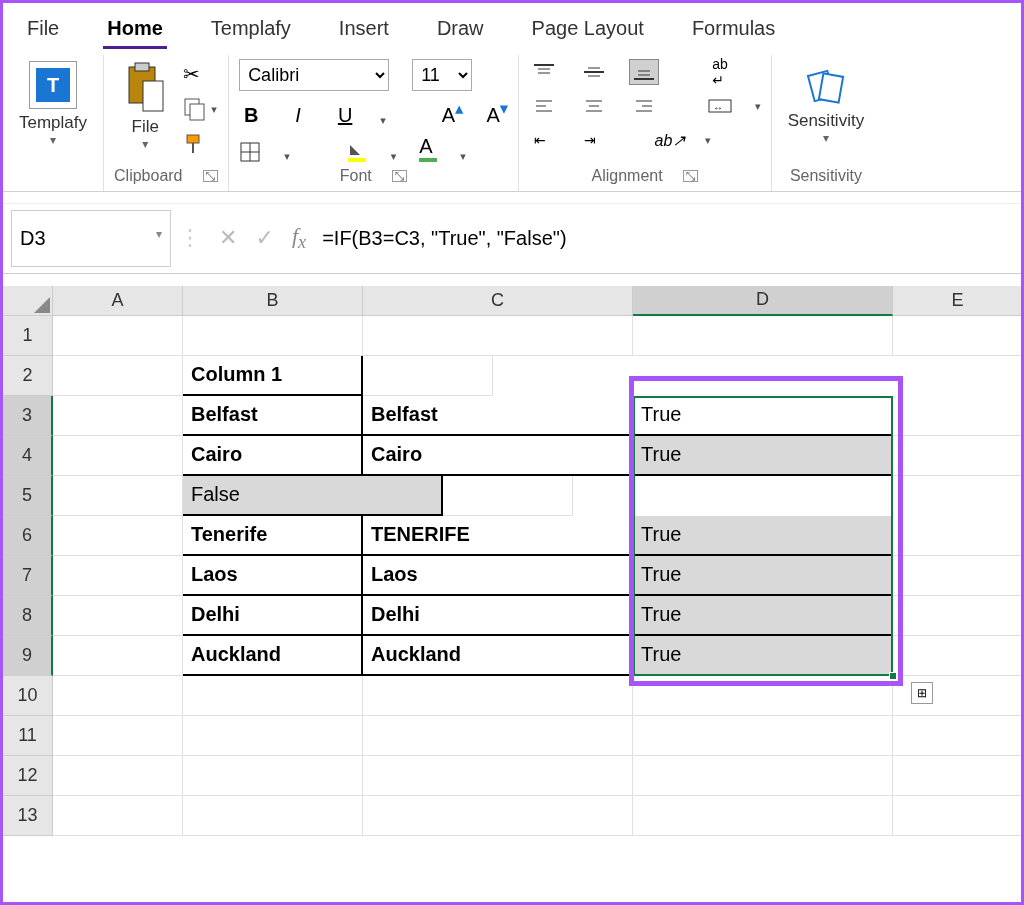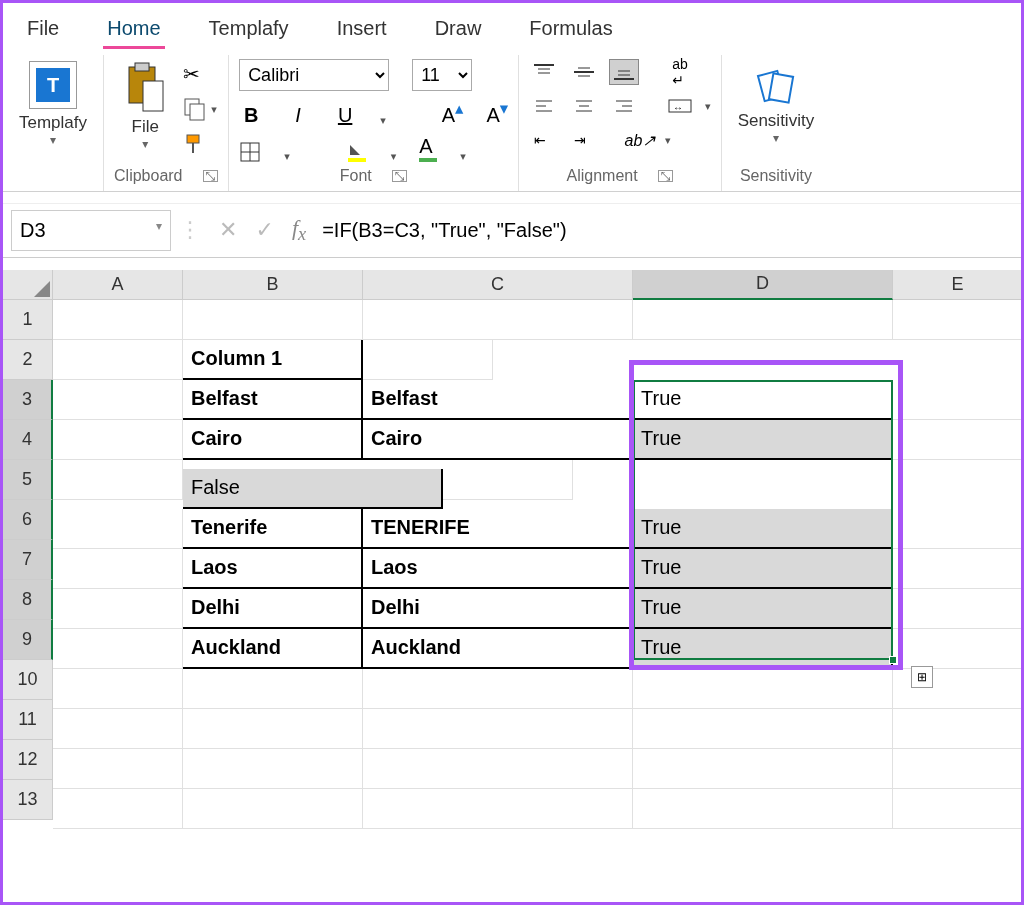--- a/index.html
+++ b/index.html
@@ -18,23 +18,23 @@
   padding: 8px 20px 0 20px;
   gap: 40px;
   font-size: 20px;
   color: #333;
 }
 .ribbon-tab {
   padding: 6px 4px;
   cursor: pointer;
 }
 .ribbon-tab.active {
-  color: #0c4a6e;
-  border-bottom: 3px solid #ec4899;
-  font-weight: 400;
+  color: #000000;
+  border-bottom: 3px solid #4c1d95;
+  font-weight: 700;
 }
 
 
 .ribbon {
   display: flex;
   border-bottom: 1px solid #d0d0d0;
   padding: 6px 0 0 0;
   background: #fff;
 }
 .ribbon-group {
@@ -123,37 +123,37 @@
   background: #fff;
   padding: 2px 4px;
 }
 .font-name { width: 150px; }
 .font-size { width: 60px; }
 
 .font-rows { display: flex; flex-direction: column; gap: 8px; }
 .font-row { display: flex; gap: 23px; align-items: flex-end; font-size: 20px; }
 
 .align-rows { display: flex; flex-direction: column; gap: 8px; }
-.align-row { display: flex; gap: 10px; align-items: center; }
+.align-row { display: flex; gap: 20px; align-items: center; }
 .align-btn { width: 30px; height: 26px; display: flex; align-items: center; justify-content: center; cursor: pointer; }
 .align-btn.active { background: #d0d0d0; border: 1px solid #888; }
 
 
 .formula-bar {
   display: flex;
   align-items: center;
   border-bottom: 1px solid #ccc;
   padding: 6px 8px;
   gap: 8px;
   font-size: 20px;
 }
 .name-box {
   width: 160px;
   border: 1px solid #ccc;
-  padding: 8px 8px;
+  padding: 16px 8px;
   background: #fff;
 }
 .fx-btns { display: flex; gap: 18px; color: #888; font-size: 22px; align-items: center; }
 .fx-label { font-style: italic; font-family: 'Times New Roman', serif; }
 .formula-input { flex: 1; padding: 4px 8px; font-size: 20px; border: none; }
 
 
 .grid-wrap { display: flex; }
 .corner {
   width: 50px; height: 30px;
@@ -253,20 +253,21 @@
 </style>
 </head>
 <body>
 
 <div class="ribbon-tabs" id="ribbon-tabs">
     <div class="ribbon-tab">File</div>
     <div class="ribbon-tab active">Home</div>
     <div class="ribbon-tab">Templafy</div>
     <div class="ribbon-tab">Insert</div>
     <div class="ribbon-tab">Draw</div>
+    <div class="ribbon-tab">Page Layout</div>
     <div class="ribbon-tab">Formulas</div>
   </div>
 
 <div class="ribbon">
 
   <div class="ribbon-group">
     <div class="ribbon-group-content">
       <div class="big-btn">
         <div class="icon-box">
             <div class="templafy-icon">T</div>
@@ -542,21 +543,21 @@
         </div>
         <div class="cell-row">
           <div class="cell" style="width: 130px; height: 40px;"></div>
           <div class="cell tbl-cell" style="width: 180px; height: 40px;">Cairo</div>
           <div class="cell tbl-cell" style="width: 270px; height: 40px;">Cairo</div>
           <div class="cell tbl-cell result shaded" style="width: 260px; height: 40px;">True</div>
           <div class="cell" style="width: 130px; height: 40px;"></div>
         </div>
         <div class="cell-row">
           <div class="cell" style="width: 130px; height: 40px;"></div>
-          <div class="cell tbl-cell result shaded" style="width: 260px; height: 40px; margin-top: 9px;">False</div>
+          <div class="cell tbl-cell result shaded" style="width: 260px; height: 40px;">False</div>
           <div class="cell" style="width: 130px; height: 40px;"></div>
         </div>
         <div class="cell-row">
           <div class="cell" style="width: 130px; height: 40px;"></div>
           <div class="cell tbl-cell" style="width: 180px; height: 40px;">Tenerife</div>
           <div class="cell tbl-cell" style="width: 270px; height: 40px;">TENERIFE</div>
           <div class="cell tbl-cell result shaded" style="width: 260px; height: 40px;">True</div>
           <div class="cell" style="width: 130px; height: 40px;"></div>
         </div>
         <div class="cell-row">

